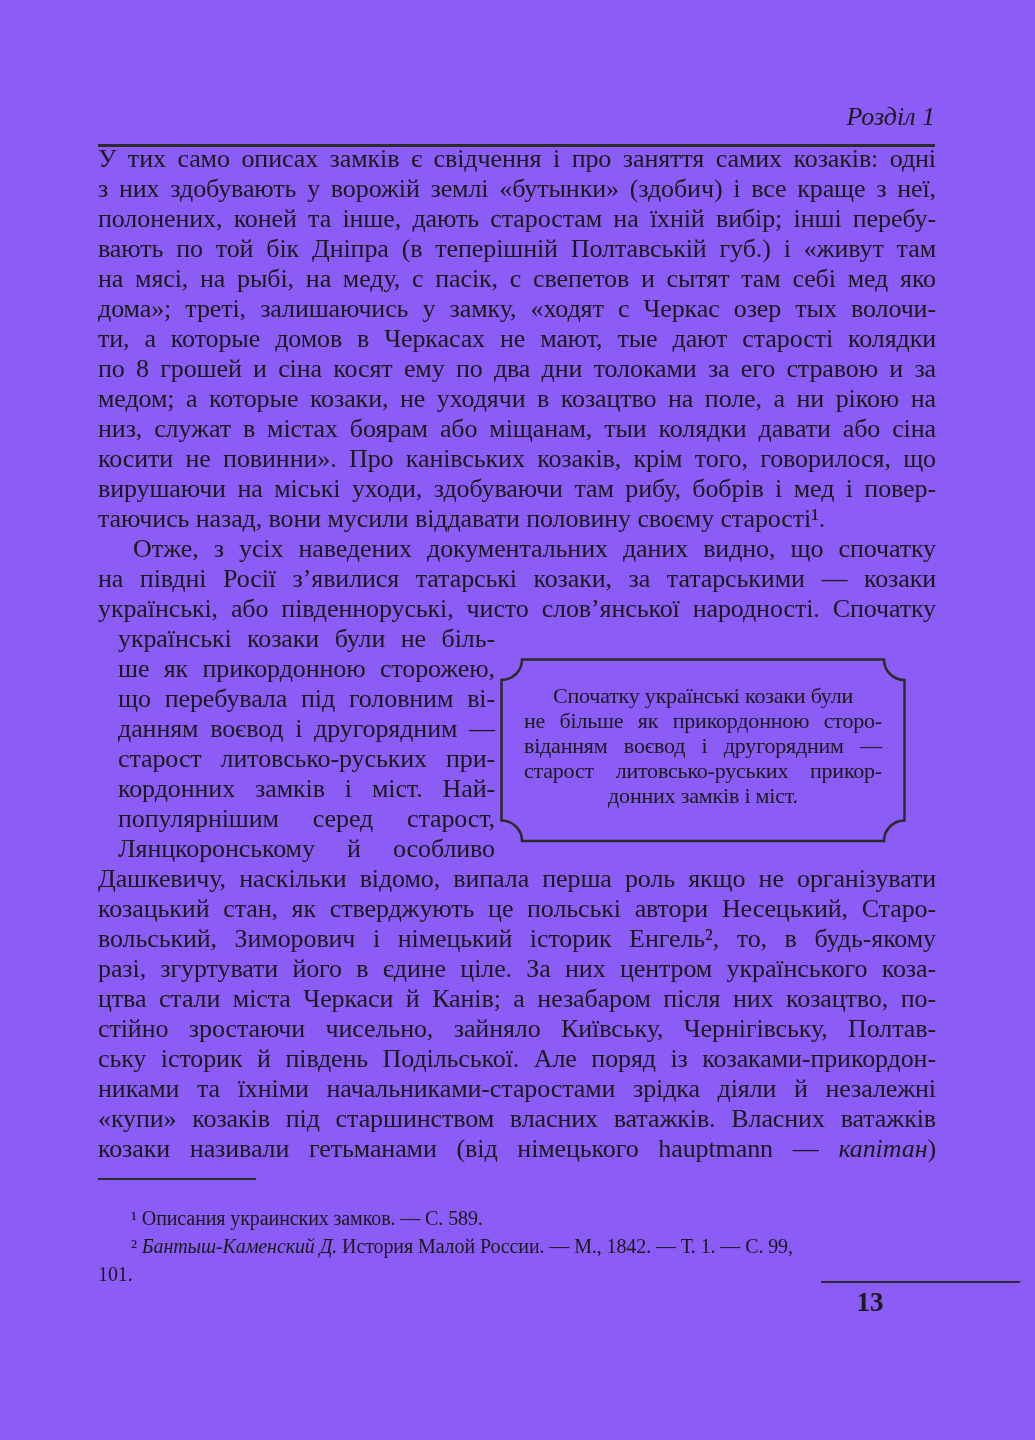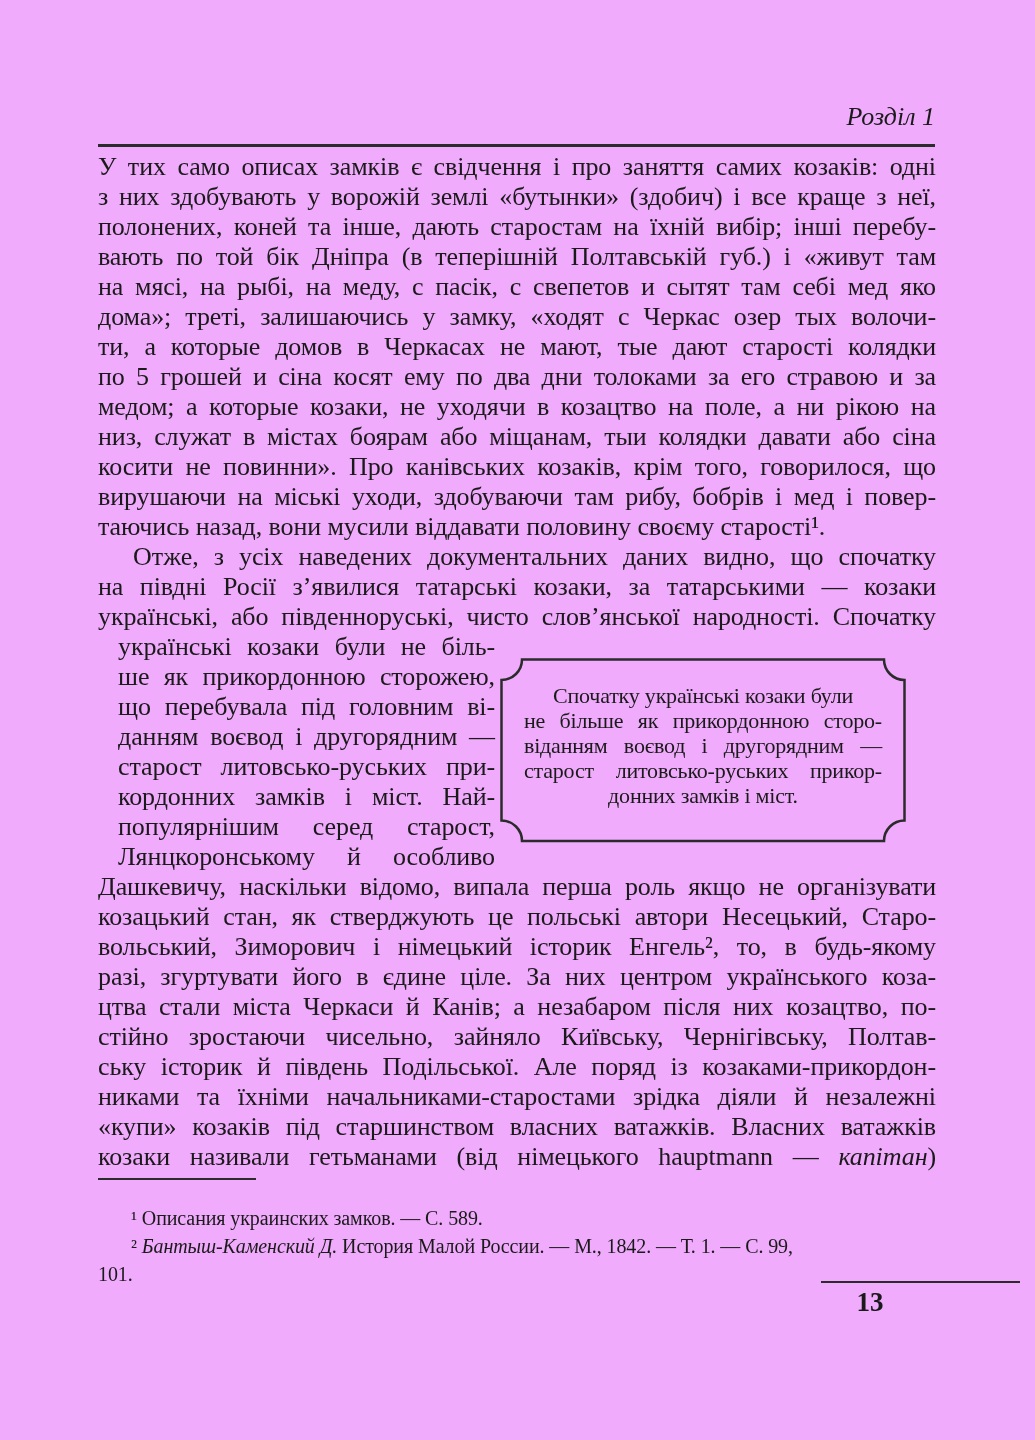--- a/index.html
+++ b/index.html
@@ -1,33 +1,33 @@
 <!DOCTYPE html>
 <html><head>
 <meta charset="utf-8">
 <style>
   html,body{margin:0;padding:0;background:#e8e8e8;}
   .page{
     position:relative;
     width:1035px;height:1440px;
-    background:#f0abfc;
+    background:#8b5cf6;
     font-family:"Liberation Serif","DejaVu Serif",serif;
     color:#1a1a1a;
     overflow:hidden;
   }
   .running-head{
     position:absolute;top:102px;right:100px;
     font-size:26px;line-height:30px;font-style:italic;
   }
   .head-rule{
     position:absolute;left:98px;top:144px;width:837px;height:3px;
     background:#2b2b2b;
   }
   .body-col{
-    position:absolute;left:98px;top:152px;width:838px;
+    position:absolute;left:98px;top:144px;width:838px;
     font-size:26px;letter-spacing:-0.1px;
   }
   .ln{
     height:30px;line-height:30px;
     text-align:justify;text-align-last:justify;
     white-space:nowrap;
   }
   .para .ln{white-space:normal;}
   .ln-left{text-align:left;text-align-last:left;}
   .indent .ln:first-child{text-indent:35px;}
@@ -73,21 +73,21 @@
   <div class="body-col">
 
     <div class="para">
         <div class="ln">У тих само описах замків є свідчення і про заняття самих козаків: одні</div>
         <div class="ln">з них здобувають у ворожій землі «бутынки» (здобич) і все краще з неї,</div>
         <div class="ln">полонених, коней та інше, дають старостам на їхній вибір; інші перебу-</div>
         <div class="ln">вають по той бік Дніпра (в теперішній Полтавській губ.) і «живут там</div>
         <div class="ln">на мясі, на рыбі, на меду, с пасік, с свепетов и сытят там себі мед яко</div>
         <div class="ln">дома»; треті, залишаючись у замку, «ходят с Черкас озер тых волочи-</div>
         <div class="ln">ти, а которые домов в Черкасах не мают, тые дают старості колядки</div>
-        <div class="ln">по 5 грошей и сіна косят ему по два дни толоками за его стравою и за</div>
+        <div class="ln">по 8 грошей и сіна косят ему по два дни толоками за его стравою и за</div>
         <div class="ln">медом; а которые козаки, не уходячи в козацтво на поле, а ни рікою на</div>
         <div class="ln">низ, служат в містах боярам або міщанам, тыи колядки давати або сіна</div>
         <div class="ln">косити не повинни». Про канівських козаків, крім того, говорилося, що</div>
         <div class="ln">вирушаючи на міські уходи, здобуваючи там рибу, бобрів і мед і повер-</div>
       </div>
     <div class="ln ln-left">таючись назад, вони мусили віддавати половину своєму старості¹.</div>
 
     <div class="para indent">
         <div class="ln">Отже, з усіх наведених документальних даних видно, що спочатку</div>
         <div class="ln">на півдні Росії з’явилися татарські козаки, за татарськими — козаки</div>

